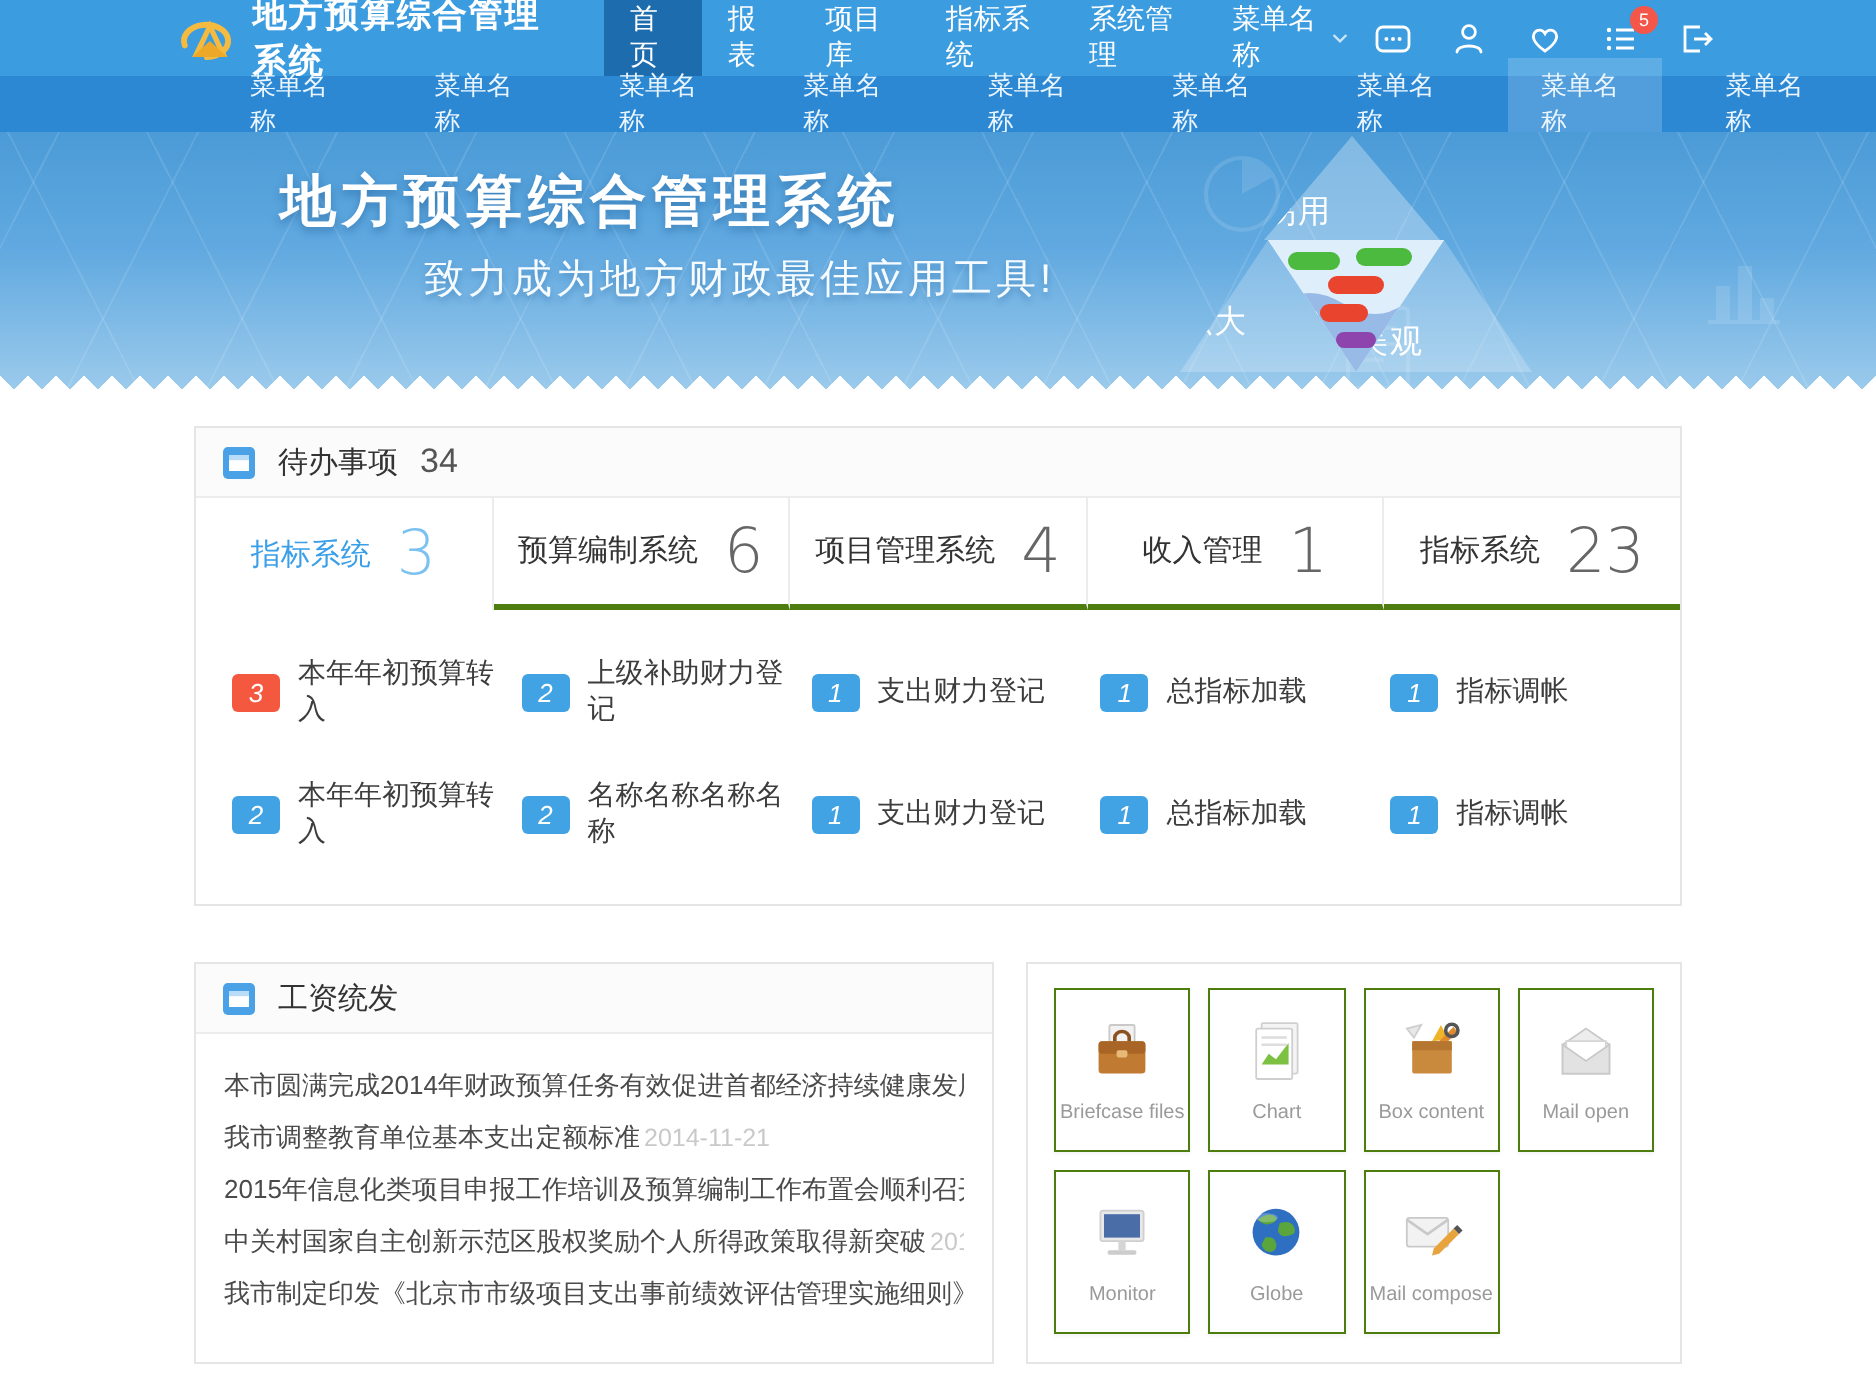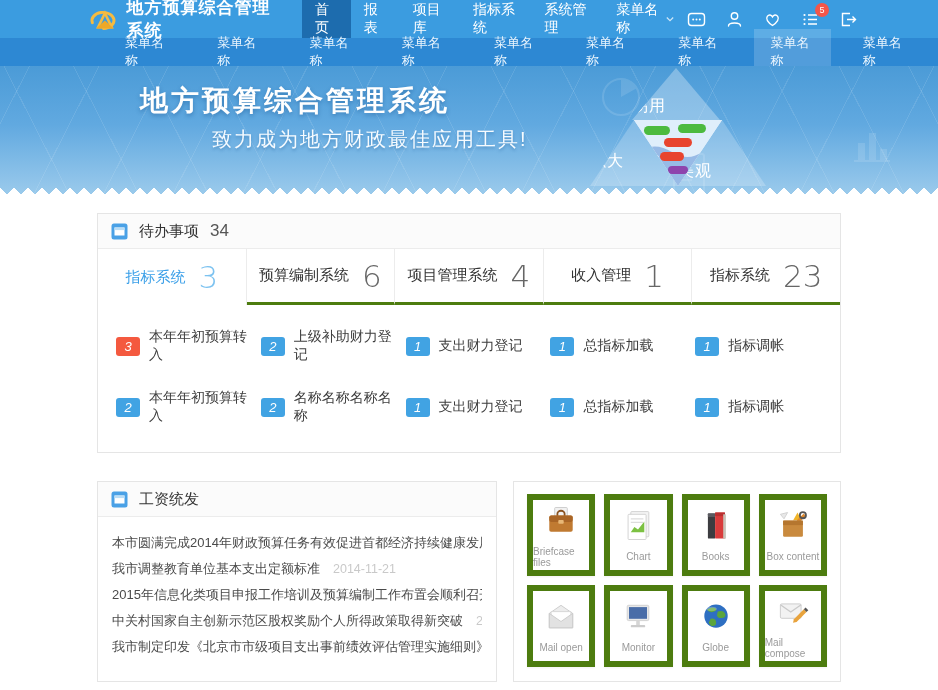--- a/index.html
+++ b/index.html
@@ -64,24 +64,24 @@
   .todo-item { display:flex; align-items:center; gap:9px; cursor:pointer; }
   .badge { min-width:24px; height:19px; border-radius:3px; background:#41a3e3; color:#fff; font-size:13px; display:flex; align-items:center; justify-content:center; flex:none; }
   .badge.red { background:#f4593f; }
   .todo-label { font-size:14px; color:#3d3d3d; }
 
   .row2 { display:flex; gap:16px; margin-top:28px; }
   .notice-card { width:400px; }
   .menu-card { width:328px; }
   .notice-list { list-style:none; padding:13px 14px 15px; }
   .notice-item { font-size:13px; color:#4a4a4a; line-height:26px; white-space:nowrap; overflow:hidden; cursor:pointer; }
-  .notice-date { color:#c9c9c9; margin-left:13px; font-size:12.5px; }
+  .notice-date { color:#c9c9c9; margin-left:2px; font-size:12.5px; }
 
   .tiles { display:grid; grid-template-columns:repeat(4,1fr); gap:9px; padding:12px 13px 14px; }
-  .tile { height:82px; border:6px solid #4d7c0f; box-shadow:0 1px 2px rgba(0,0,0,.05); display:flex; flex-direction:column; align-items:center; justify-content:center; gap:7px; cursor:pointer; background:#fff; }
+  .tile { height:82px; border:1px solid #4d7c0f; box-shadow:0 1px 2px rgba(0,0,0,.05); display:flex; flex-direction:column; align-items:center; justify-content:center; gap:7px; cursor:pointer; background:#fff; }
   .tile svg { width:38px; height:36px; }
   .tile-label { font-size:10px; color:#9a9a9a; }
 </style>
 </head>
 <body>
 
 <div class="page">
 
   <header class="topnav">
     <div class="brand">
@@ -324,30 +324,20 @@
           <div class="tile">
             <svg viewBox="0 0 40 40">
               <rect x="12" y="4" width="20" height="28" rx="1" fill="#f4f4f4" stroke="#cfcfcf"></rect>
               <rect x="9" y="7" width="20" height="28" rx="1" fill="#fff" stroke="#cfcfcf"></rect>
               <path d="M12 27 l4 -6 l4 3 l7 -9 v12 h-15 z" fill="#7cc142"></path>
               <path d="M12 12 h14 M12 16 h14" stroke="#dddddd" stroke-width="1.4"></path>
             </svg>
             <span class="tile-label">Chart</span>
           </div>
 
-          <div class="tile">
-            <svg viewBox="0 0 40 40">
-              <rect x="11" y="6" width="8" height="28" rx="1" fill="#3c3c40"></rect>
-              <rect x="11" y="6" width="8" height="4" fill="#5a5a60"></rect>
-              <rect x="19" y="5" width="11" height="29" rx="1" fill="#d93b3b"></rect>
-              <rect x="19" y="5" width="11" height="4" fill="#b92f2f"></rect>
-              <rect x="28" y="7" width="3" height="27" fill="#c9c2b8"></rect>
-            </svg>
-            <span class="tile-label">Books</span>
-          </div>
 
           <div class="tile">
             <svg viewBox="0 0 40 40">
               <path d="M10 12 l-4 -5 l8 -2 z" fill="#e8e8e8" stroke="#cfcfcf"></path>
               <path d="M20 14 l5 -9 l4 8 z" fill="#f0b429"></path>
               <path d="M24 14 l8 -8 l2 3 l-7 7 z" fill="#e08a2e"></path>
               <circle cx="31" cy="8" r="3.4" fill="none" stroke="#555" stroke-width="2"></circle>
               <rect x="9" y="14" width="22" height="18" rx="1.5" fill="#c98a3e"></rect>
               <rect x="9" y="14" width="22" height="5" fill="#b5762f"></rect>
             </svg>

